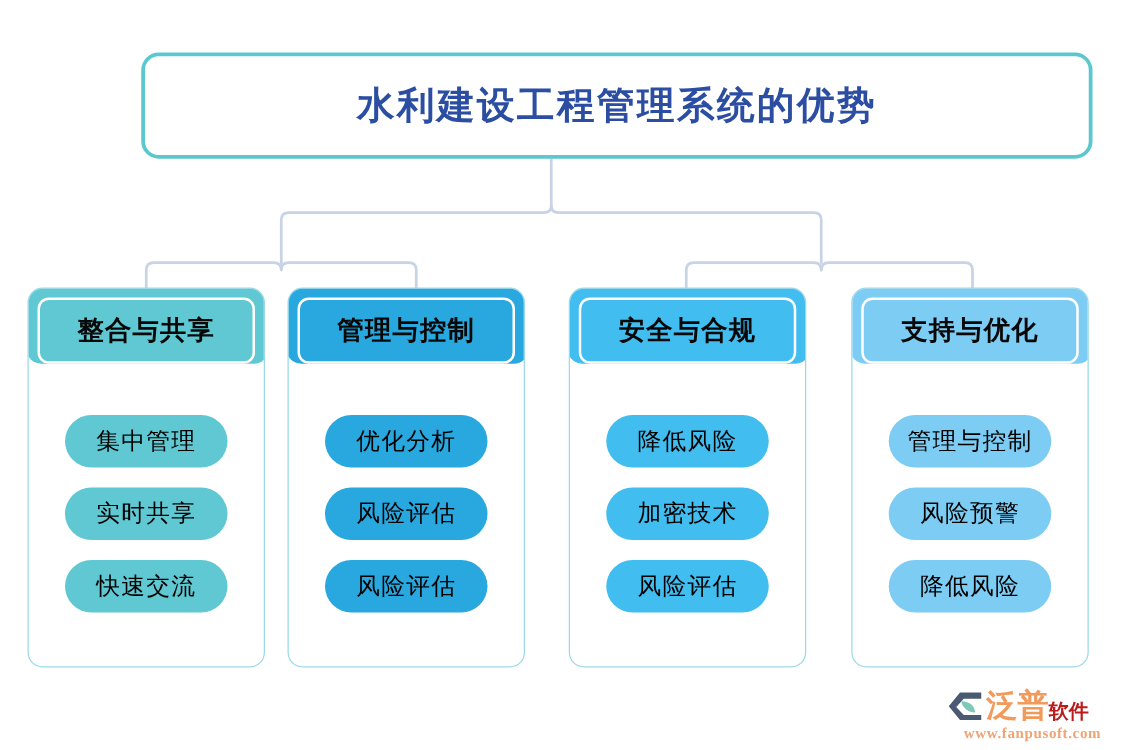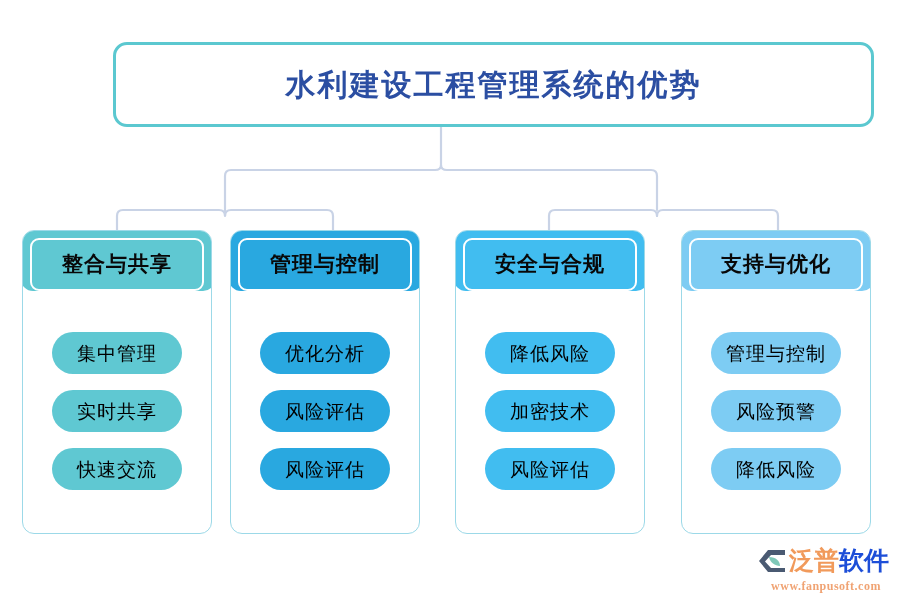--- a/index.html
+++ b/index.html
@@ -134,40 +134,40 @@
   #logo {
     position: absolute;
     left: 757px;
     top: 548px;
     width: 138px;
     height: 46px;
     z-index: 5;
   }
   #logo-row {
     display: flex;
-    align-items: flex-start;
+    align-items: flex-end;
     height: 30px;
   }
   #logo-mark {
     width: 30px;
     height: 26px;
     margin-right: 2px;
     flex: 0 0 auto;
   }
   #logo-name-cn {
     font-size: 25px;
     font-weight: 700;
     color: #F19A5B;
     line-height: 1;
     letter-spacing: 0px;
   }
   #logo-name-cn2 {
-    font-size: 25px;
-    font-weight: 700;
-    color: #1d4ed8;
+    font-size: 16px;
+    font-weight: 700;
+    color: #b91c1c;
     line-height: 1;
     letter-spacing: 0px;
   }
   #logo-url {
     font-family: "Liberation Serif", serif;
     font-size: 12px;
     font-weight: 700;
     color: #F0A373;
     letter-spacing: 0.5px;
     text-align: center;

